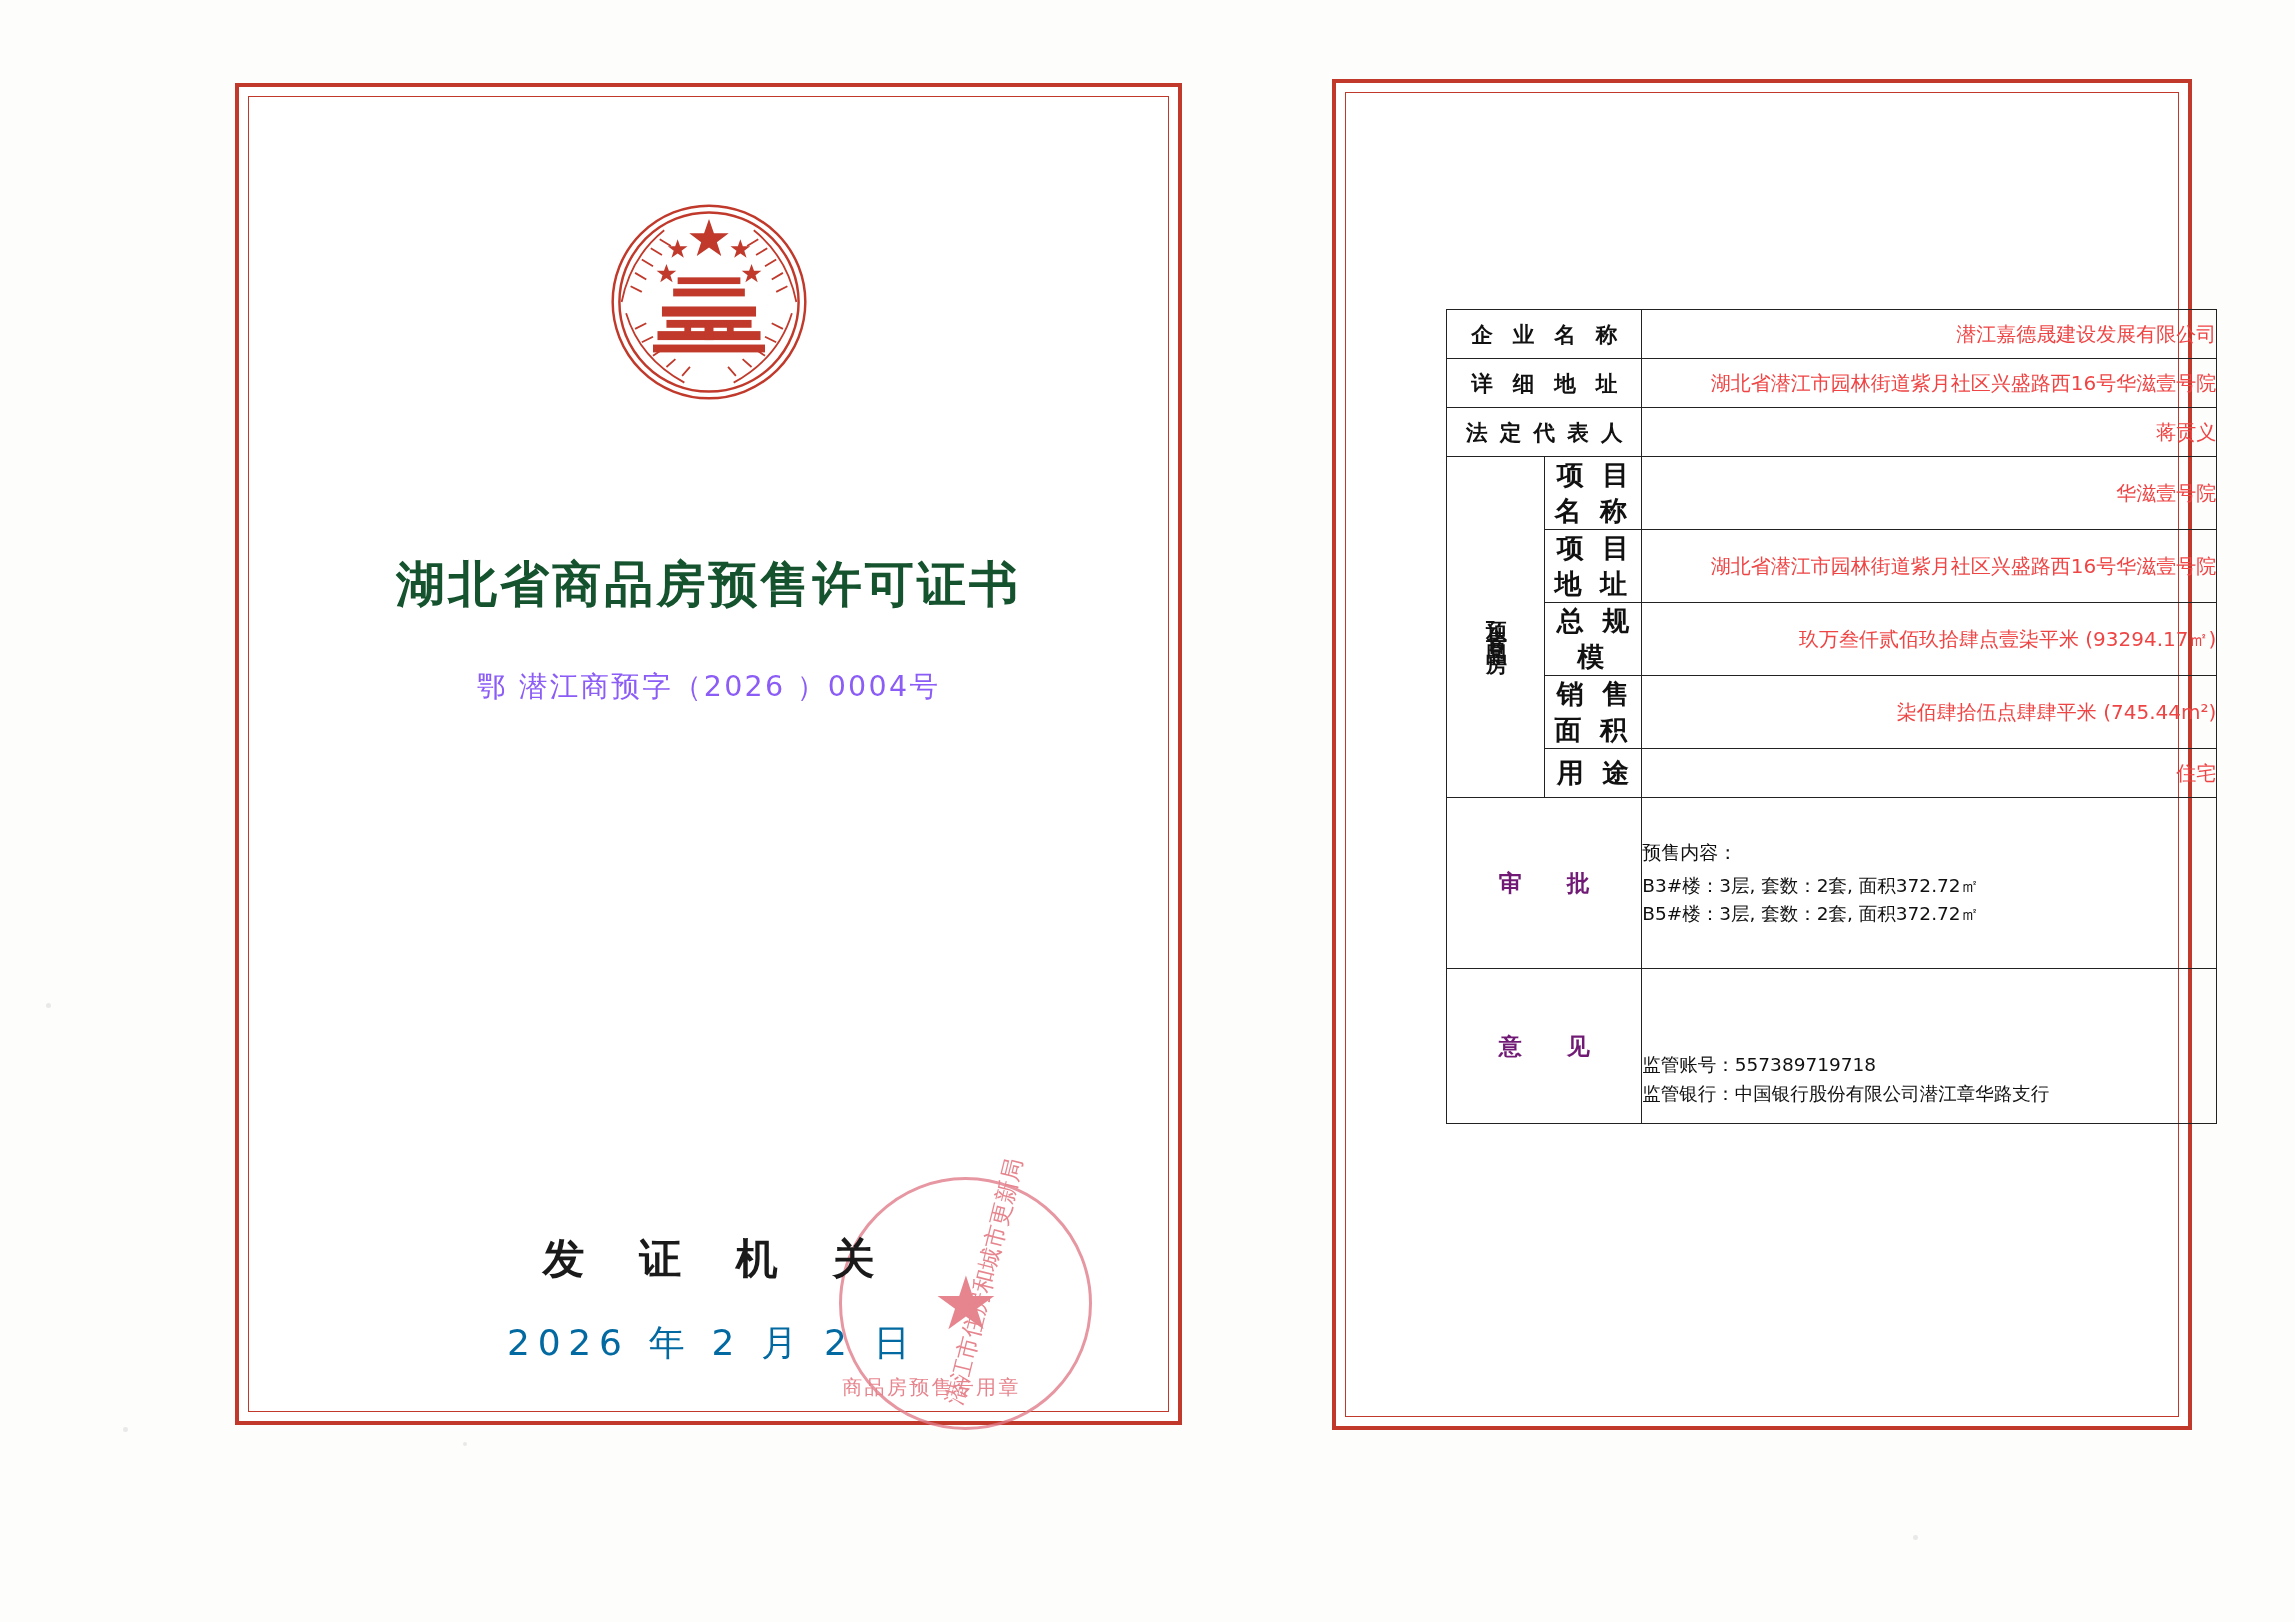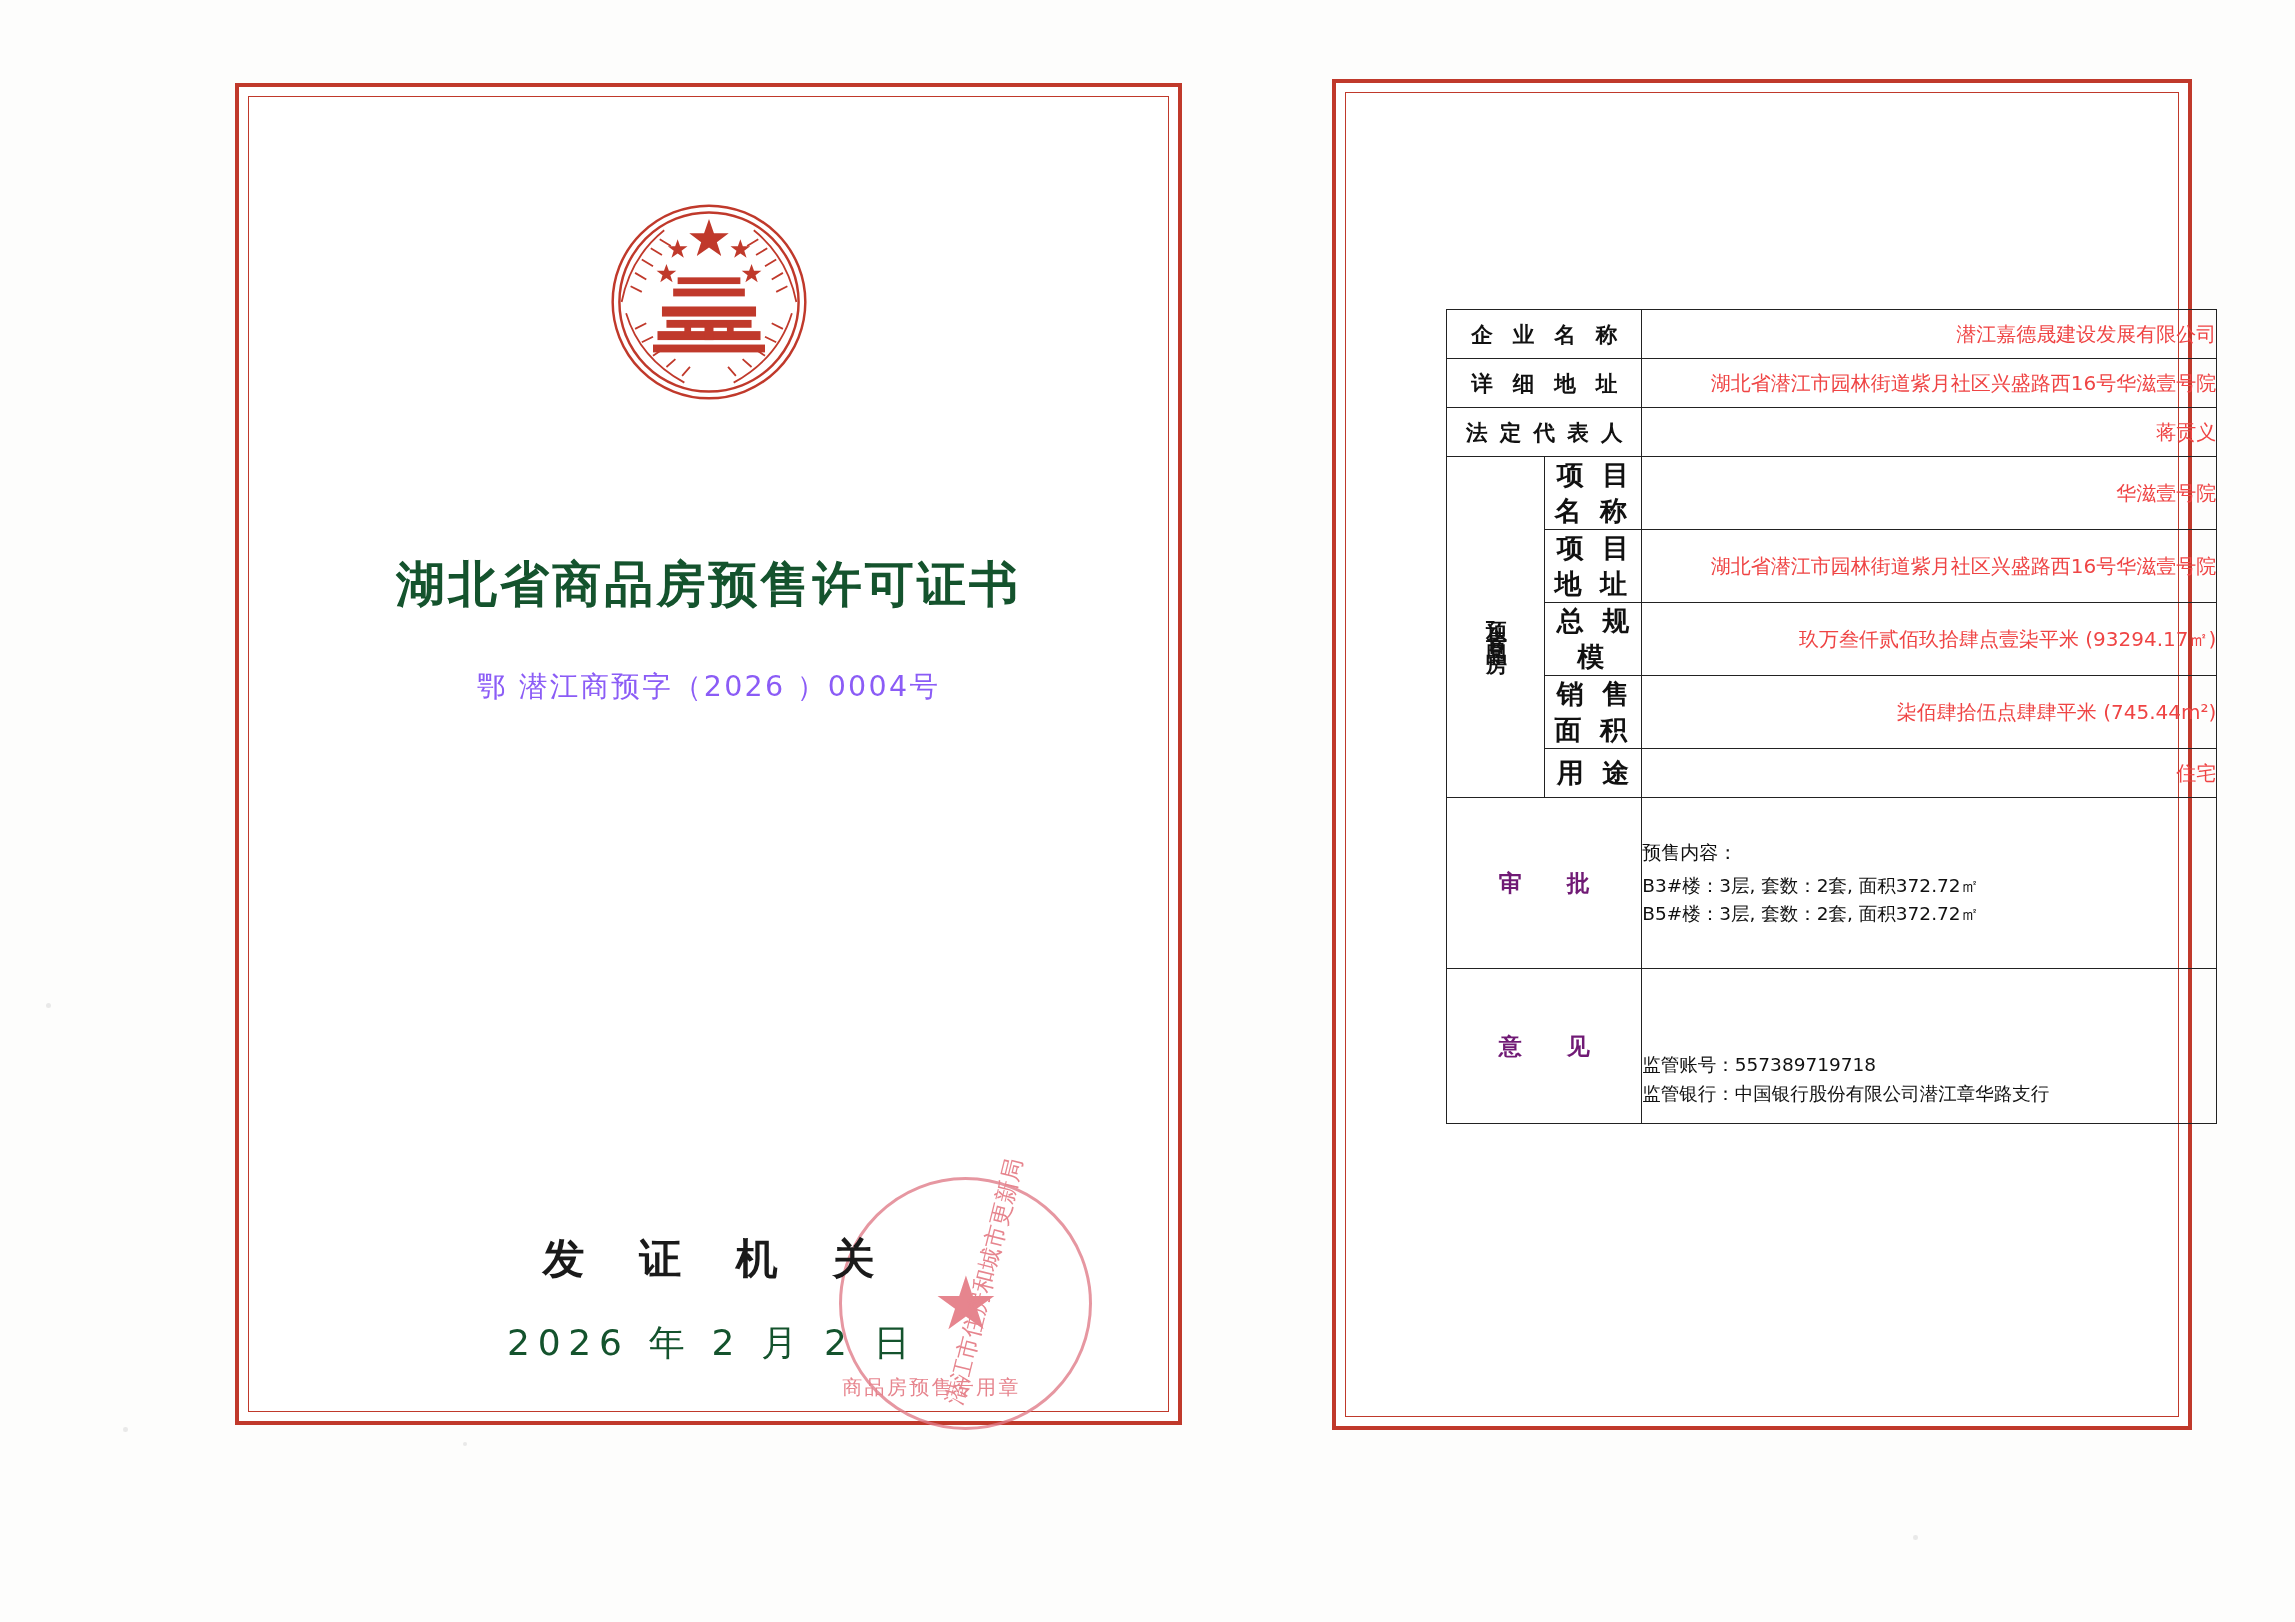--- a/index.html
+++ b/index.html
@@ -85,21 +85,21 @@
     font-weight: bold;
     letter-spacing: 20px;
     color: #1a1a1a;
     text-indent: 20px;
   }
   .issue-date {
     margin-top: 32px;
     font-family: "DejaVu Sans", sans-serif;
     font-size: 36px;
     letter-spacing: 7.7px;
-    color: #14532d;
+    color: #0369a1;
     text-indent: 7.7px;
   }
 
   .seal {
     position: absolute;
     left: 590px;
     top: 1080px;
     width: 247px;
     height: 247px;
     border: 3.9px solid #e07a87;

